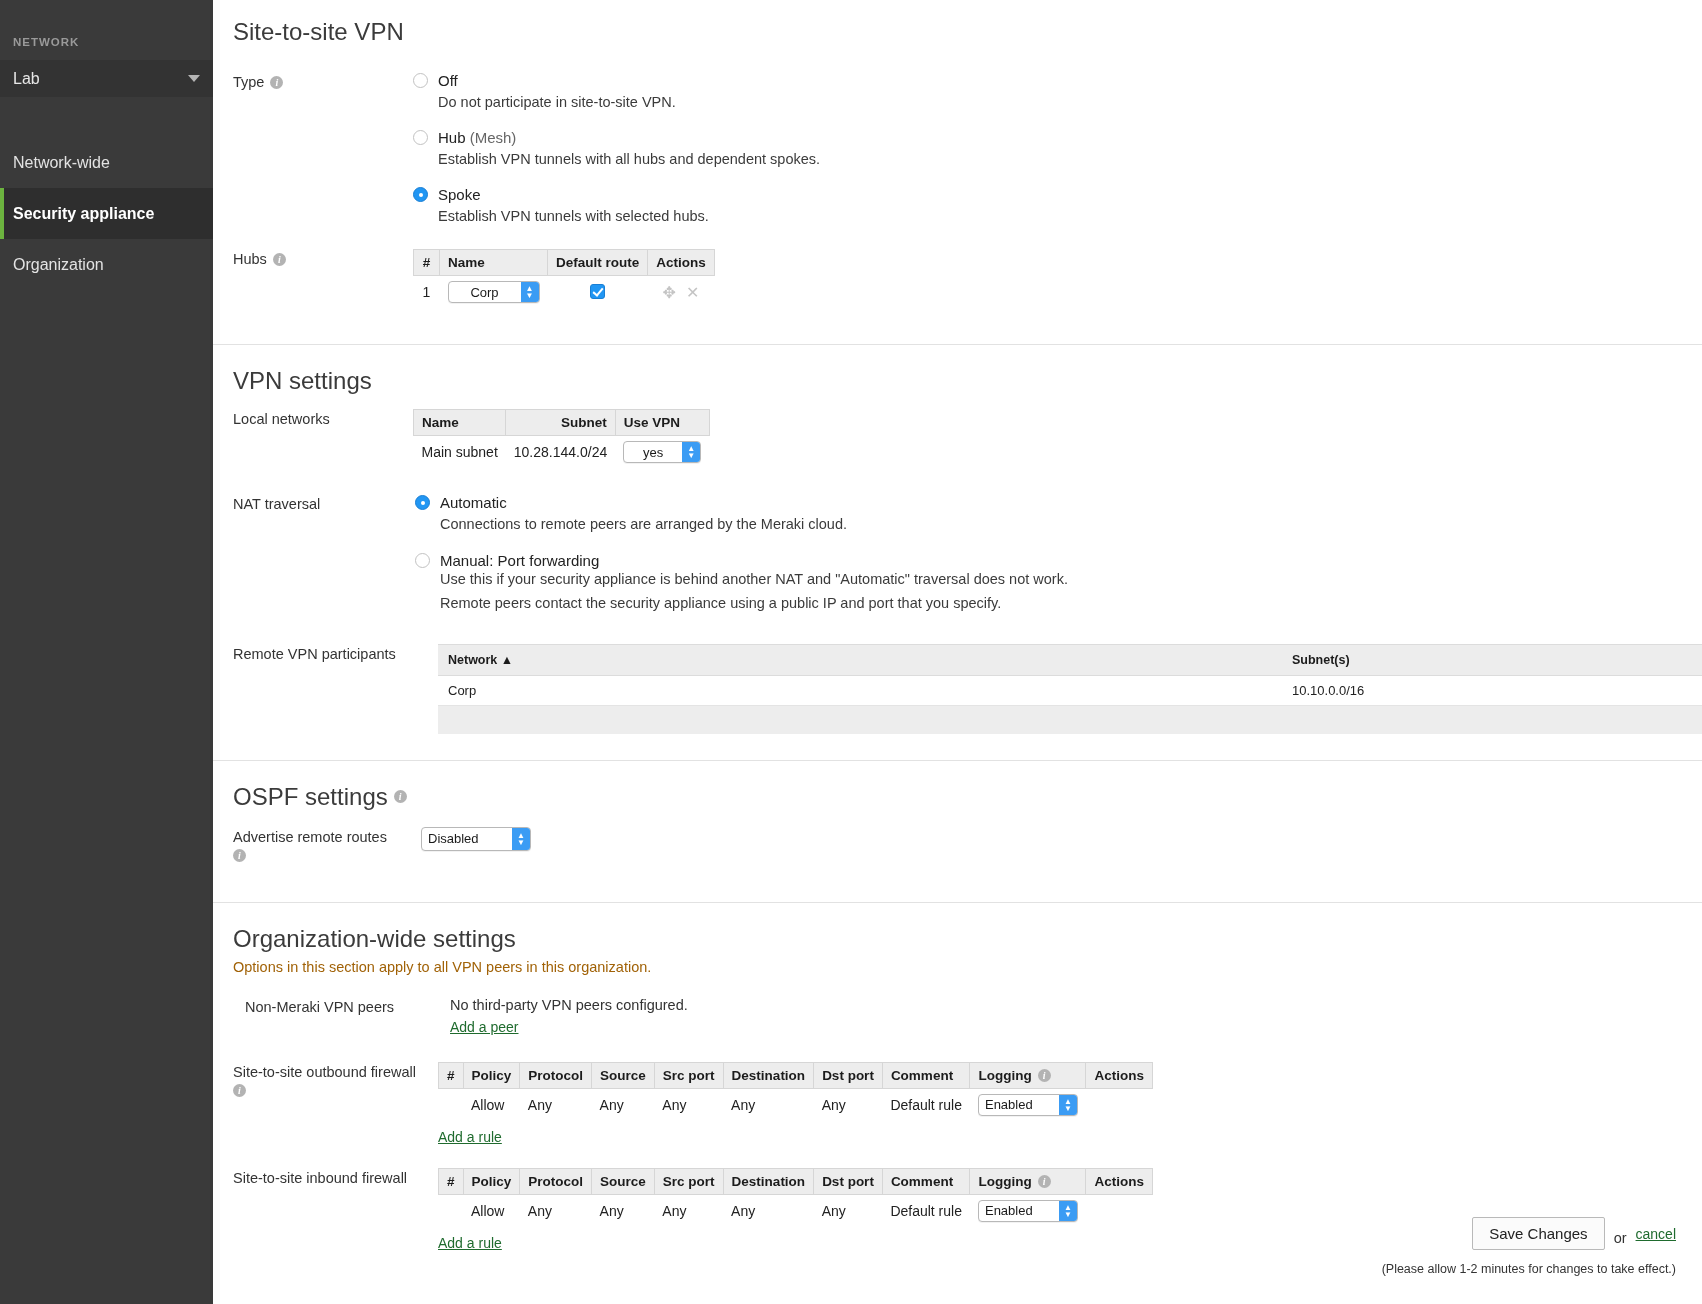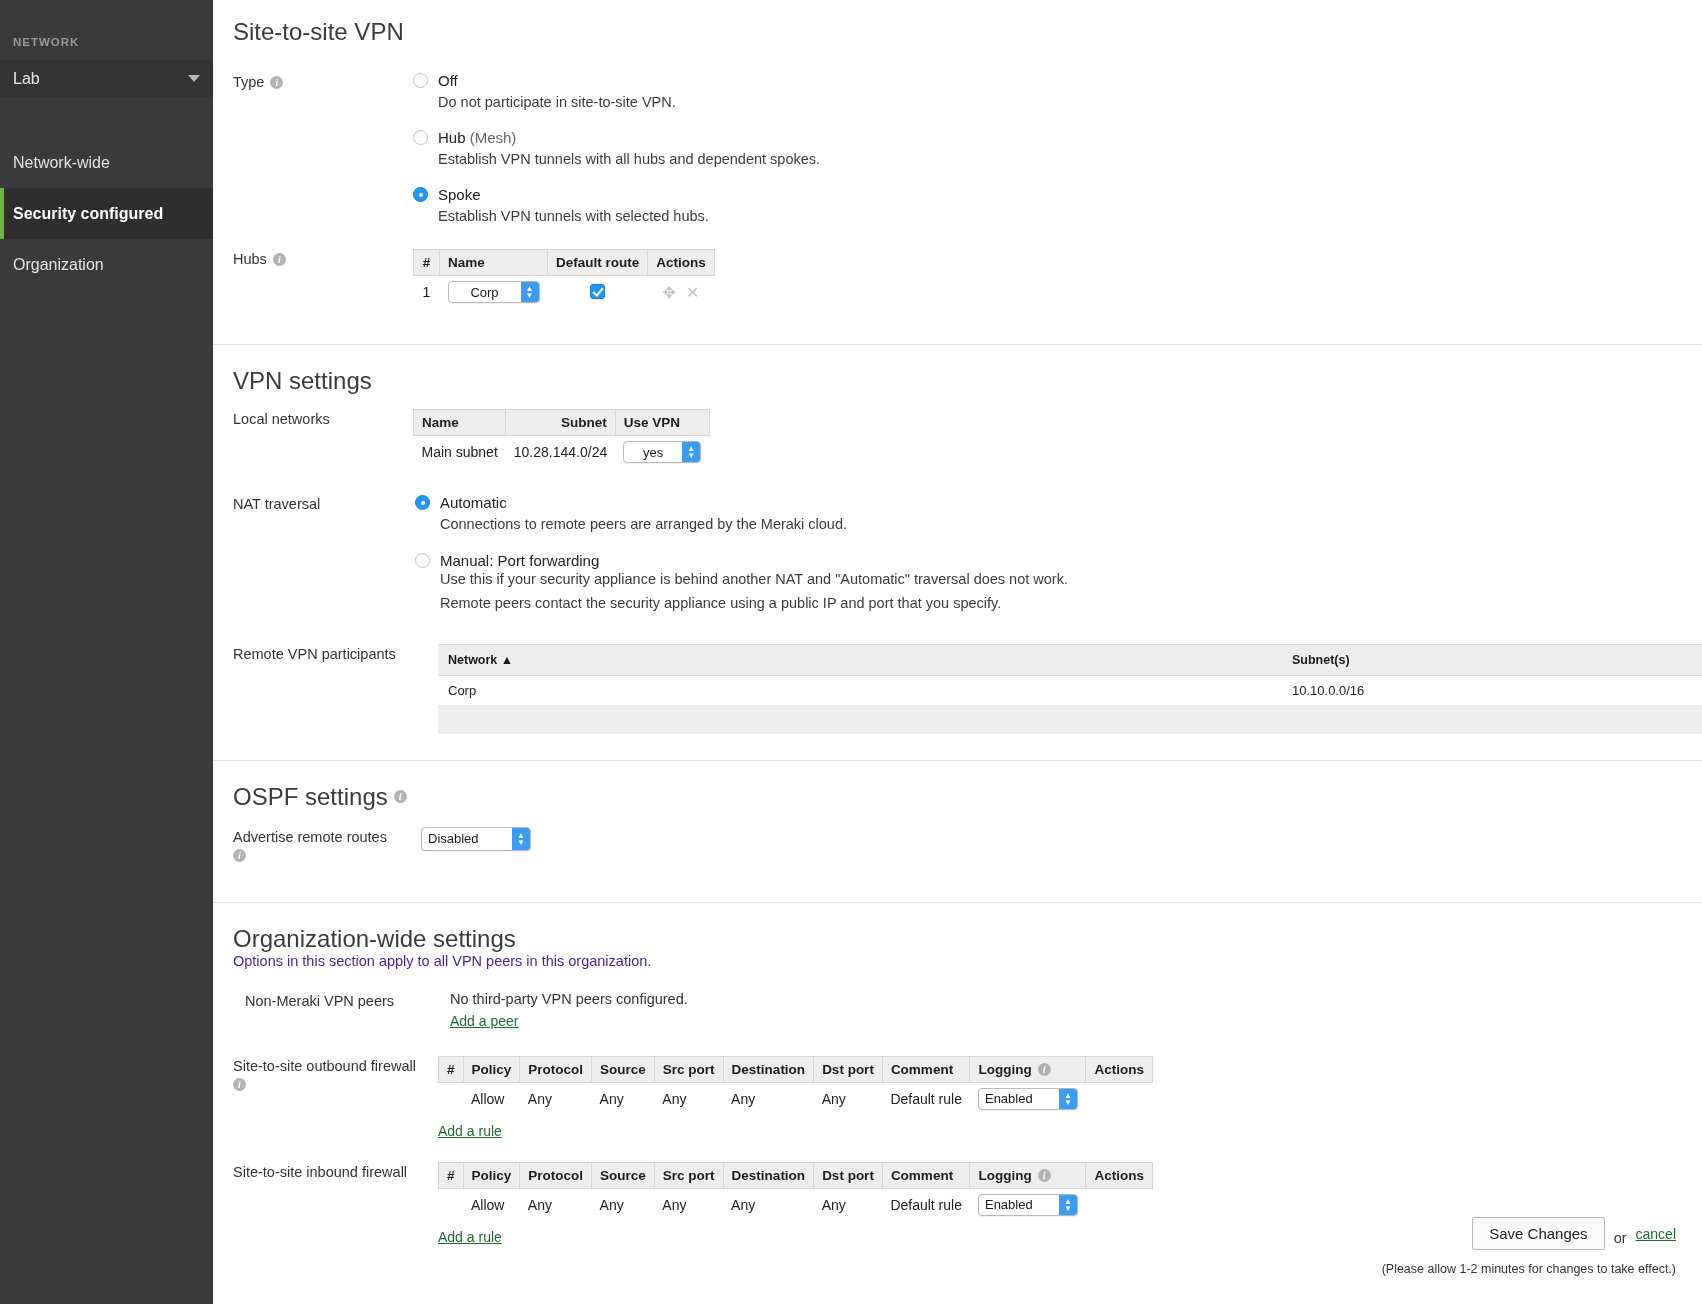--- a/index.html
+++ b/index.html
@@ -168,21 +168,21 @@
       <span>Lab</span>
       <span class="caret"></span>
     </div>
 
     <div class="nav-gap"></div>
 
     <div class="nav-item">
       <span>Network-wide</span>
     </div>
     <div class="nav-item active">
-      <span>Security configured</span>
+      <span>Security appliance</span>
     </div>
     <div class="nav-item">
       <span>Organization</span>
     </div>
   </div>
 
   <div class="main">
 
     <div style="padding:18px 0 0 20px;">
       <h1 class="sec-title">Site-to-site VPN</h1>
@@ -350,21 +350,21 @@
               <span>▼</span>
             </span>
         </span>
       </div>
     </div>
 
     <hr class="hr" style="margin-top:40px;">
 
     <div style="padding:22px 0 0 20px;">
       <h2 class="sec-title">Organization-wide settings</h2>
-      <div style="font-size:14.5px;color:#4c1d95;margin-top:0;">Options in this section apply to all VPN peers in this organization.</div>
+      <div style="font-size:14.5px;color:#a16207;margin-top:6px;">Options in this section apply to all VPN peers in this organization.</div>
     </div>
 
     <div class="row" style="padding:22px 0 0 32px;">
       <div class="lbl lbl-wide">Non-Meraki VPN peers</div>
       <div>
         <div style="font-size:14.5px;color:#333;">No third-party VPN peers configured.</div>
         <a class="lnk" style="display:inline-block;margin-top:6px;">Add a peer</a>
       </div>
     </div>
 

